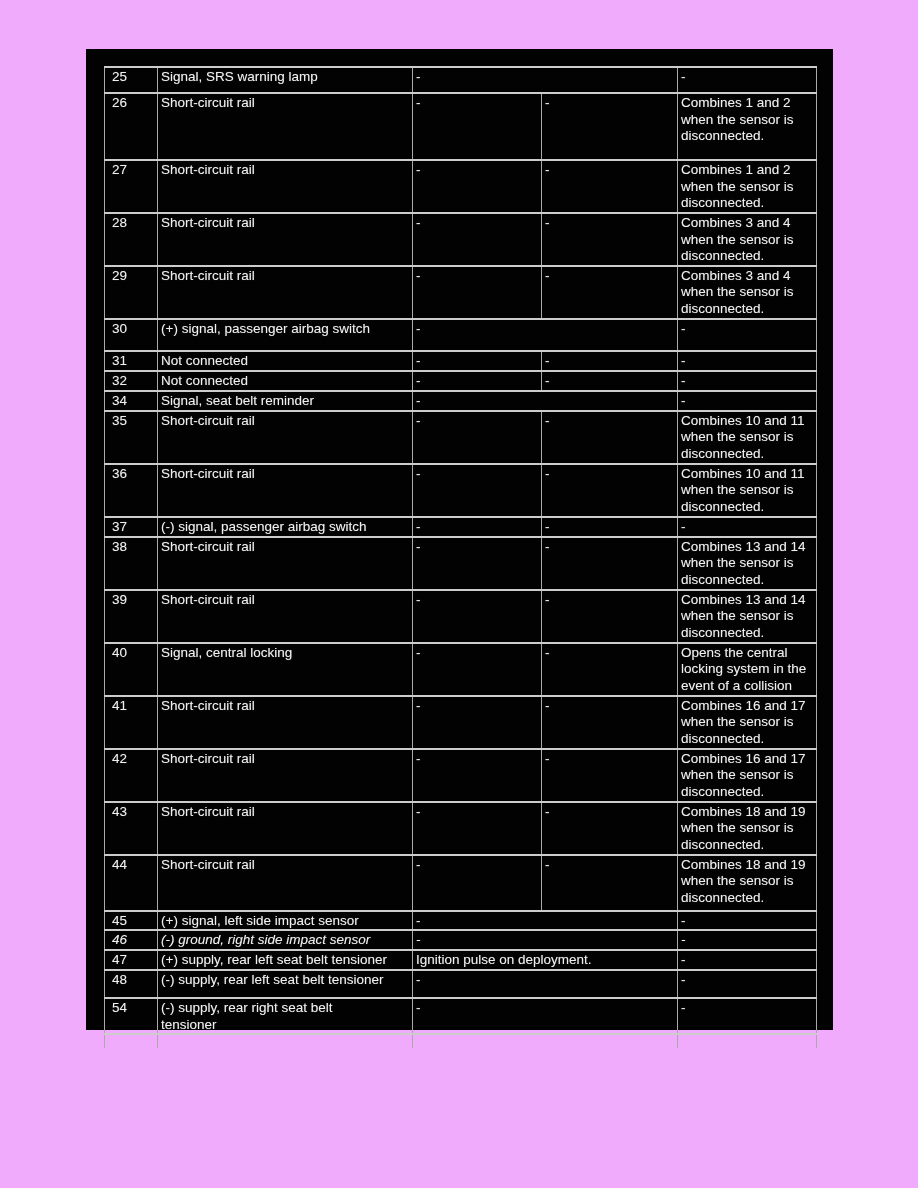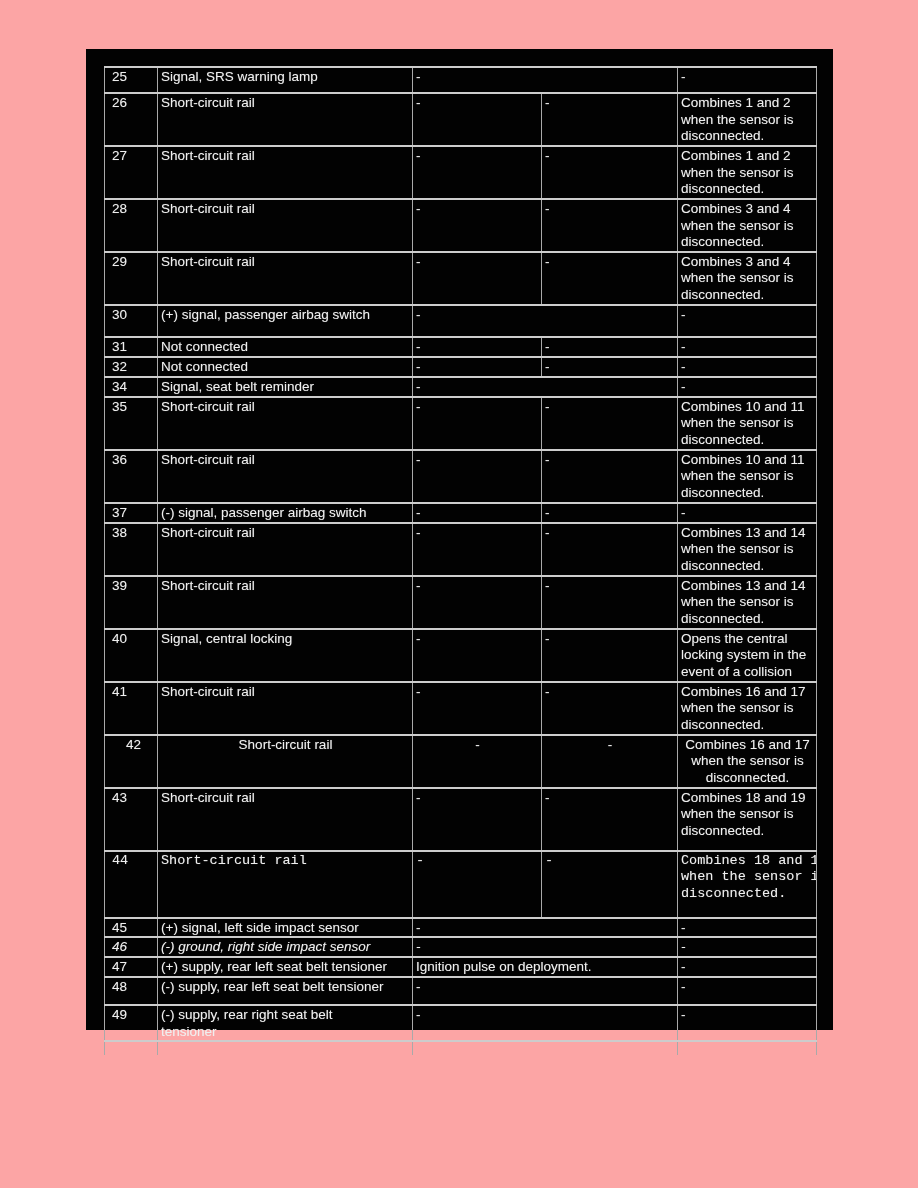--- a/index.html
+++ b/index.html
@@ -9,21 +9,21 @@
     width: 918px;
     height: 1188px;
     font-family: "Liberation Sans", sans-serif;
     position: relative;
     overflow: hidden;
   }
   .page {
     position: absolute;
     left: 0; top: 0;
     width: 918px; height: 1188px;
-    background: #fca5a5;
+    background: #f0abfc;
   }
   .scan {
     position: absolute;
     left: 86px;
     top: 49px;
     width: 747px;
     height: 981px;
     background: var(--scan-bg, #020202);
   }
   table.pinout {
@@ -66,21 +66,21 @@
           <col style="width: 136px;">
           <col style="width: 139px;">
         </colgroup>
       <tbody>
           <tr style="height: 26px;">
             <td class="col-pin">25</td>
             <td class="col-desc">Signal, SRS warning lamp</td>
             <td class="col-3" colspan="2">-</td>
             <td class="col-5">-</td>
           </tr>
-          <tr style="height: 53px;">
+          <tr style="height: 67px;">
             <td class="col-pin">26</td>
             <td class="col-desc">Short-circuit rail</td>
             <td class="col-3">-</td>
             <td class="col-4">-</td>
             <td class="col-5">Combines 1 and 2
 when the sensor is
 disconnected.</td>
           </tr>
           <tr style="height: 53px;">
             <td class="col-pin">27</td>
@@ -189,39 +189,39 @@
           </tr>
           <tr style="height: 53px;">
             <td class="col-pin">41</td>
             <td class="col-desc">Short-circuit rail</td>
             <td class="col-3">-</td>
             <td class="col-4">-</td>
             <td class="col-5">Combines 16 and 17
 when the sensor is
 disconnected.</td>
           </tr>
-          <tr style="height: 53px; text-align: center;">
+          <tr style="height: 53px;">
             <td class="col-pin">42</td>
             <td class="col-desc">Short-circuit rail</td>
             <td class="col-3">-</td>
             <td class="col-4">-</td>
             <td class="col-5">Combines 16 and 17
 when the sensor is
 disconnected.</td>
           </tr>
-          <tr style="height: 63px;">
+          <tr style="height: 53px;">
             <td class="col-pin">43</td>
             <td class="col-desc">Short-circuit rail</td>
             <td class="col-3">-</td>
             <td class="col-4">-</td>
             <td class="col-5">Combines 18 and 19
 when the sensor is
 disconnected.</td>
           </tr>
-          <tr style="height: 67px; font-family: Liberation Mono, monospace;">
+          <tr style="height: 56px;">
             <td class="col-pin">44</td>
             <td class="col-desc">Short-circuit rail</td>
             <td class="col-3">-</td>
             <td class="col-4">-</td>
             <td class="col-5">Combines 18 and 19
 when the sensor is
 disconnected.</td>
           </tr>
           <tr style="height: 15px;">
             <td class="col-pin">45</td>
@@ -241,21 +241,21 @@
             <td class="col-3" colspan="2">Ignition pulse on deployment.</td>
             <td class="col-5">-</td>
           </tr>
           <tr style="height: 28px;">
             <td class="col-pin">48</td>
             <td class="col-desc">(-) supply, rear left seat belt tensioner</td>
             <td class="col-3" colspan="2">-</td>
             <td class="col-5">-</td>
           </tr>
           <tr style="height: 33px;">
-            <td class="col-pin">49</td>
+            <td class="col-pin">54</td>
             <td class="col-desc">(-) supply, rear right seat belt
 tensioner</td>
             <td class="col-3" colspan="2">-</td>
             <td class="col-5">-</td>
           </tr>
           <tr class="stub" style="height: 14px;">
             <td class="col-pin"></td>
             <td class="col-desc"></td>
             <td class="col-3" colspan="2"></td>
             <td class="col-5"></td>

